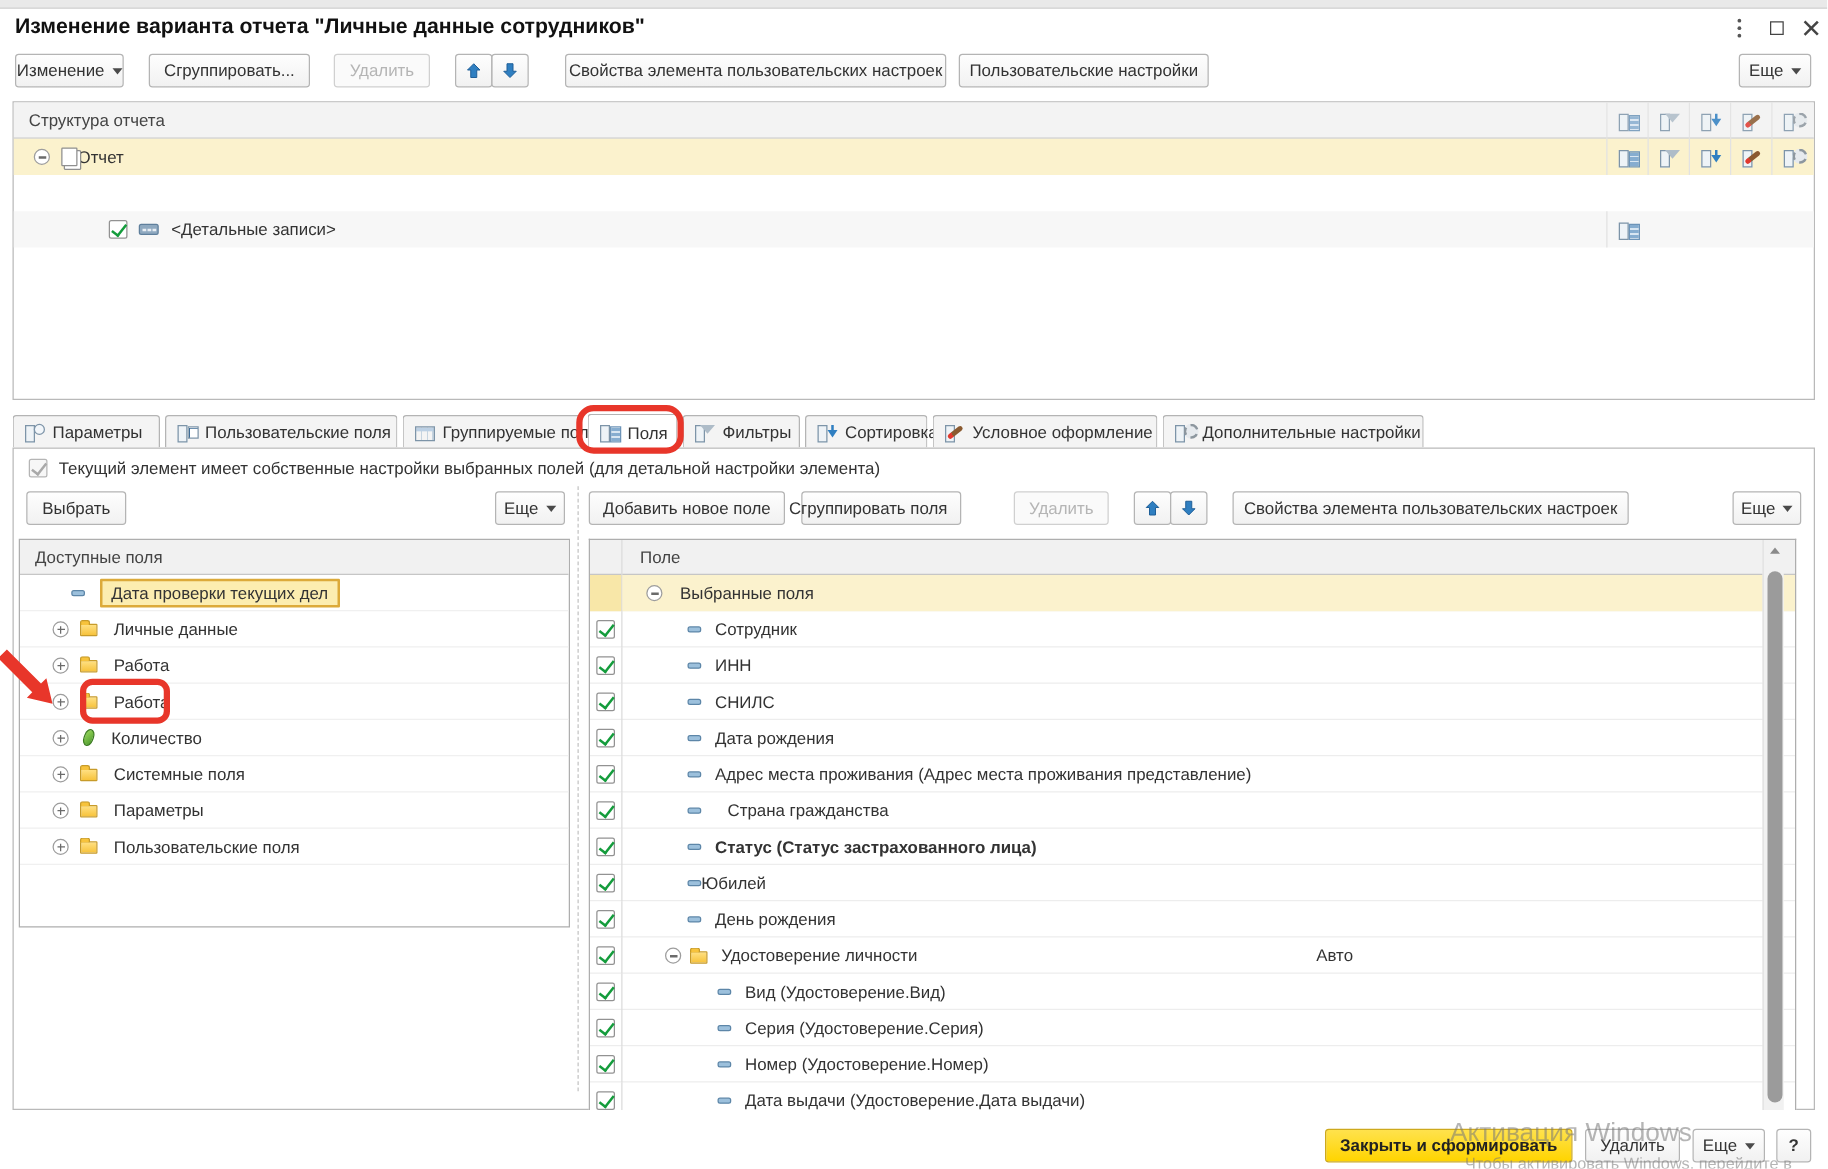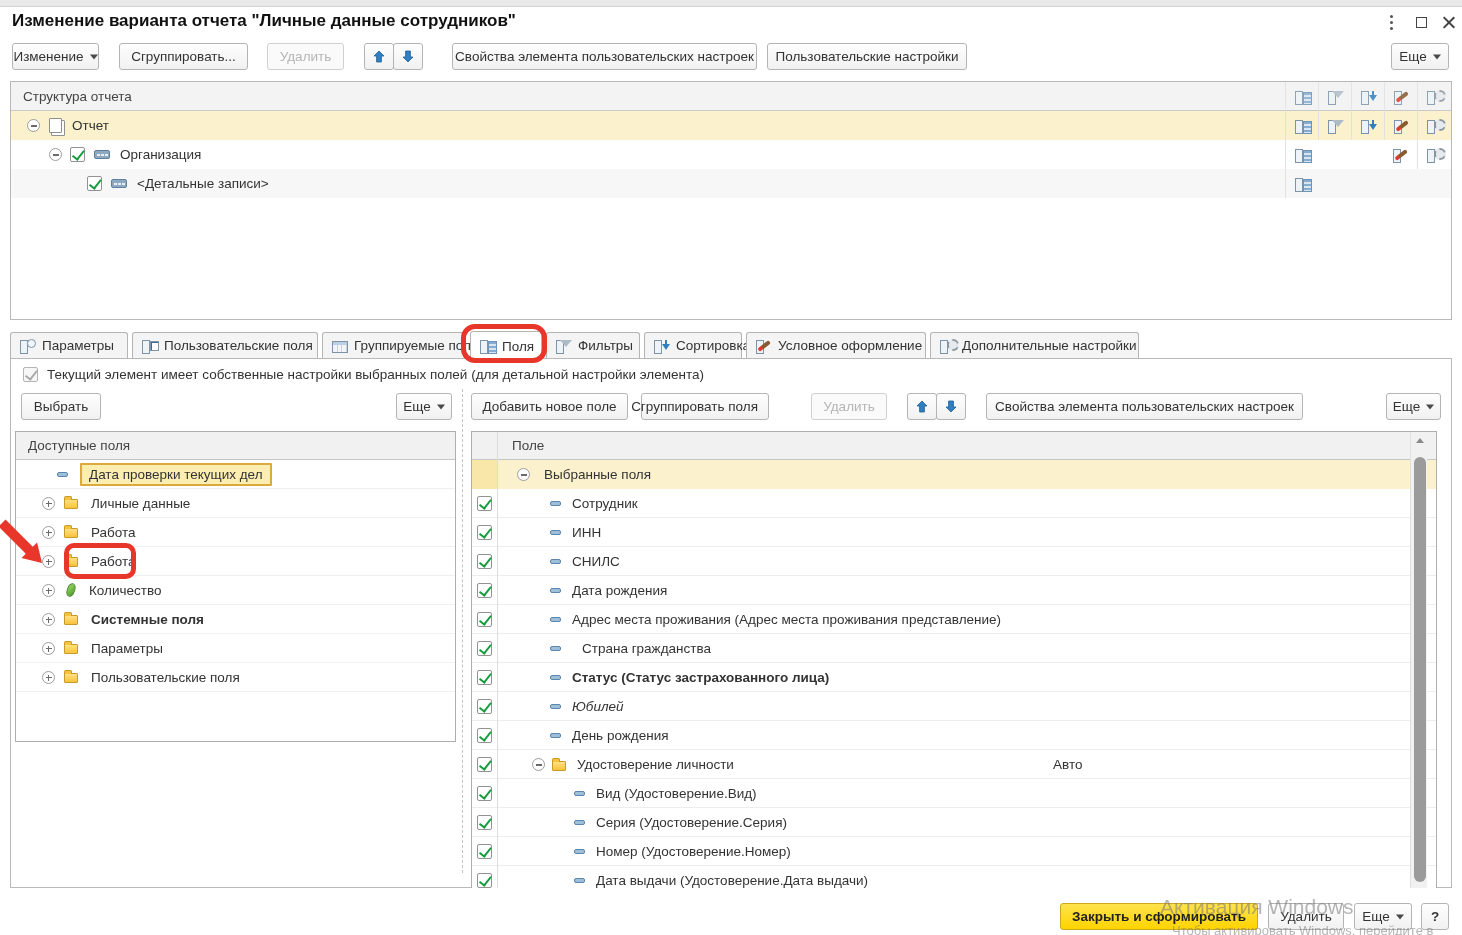--- a/index.html
+++ b/index.html
@@ -161,55 +161,40 @@
           <span class="ic ic-brush"></span>
         </div>
       <div class="icell" style="left:1406px;opacity:.85;">
           <span class="ic ic-gear"></span>
         </div>
     </div>
 
     <div class="srow ylw" style="top:29px;">
       <span class="exp" style="margin-left:16px;"></span>
       <span class="ic-report" style="margin-left:9px;"></span>
-      <span class="lbl" style="margin-left:10px;">Отчет</span>
+      <span class="lbl" style="margin-left:0;">Отчет</span>
       <div class="icell" style="left:1274px;">
           <span class="ic ic-fields"></span>
         </div>
       <div class="icell" style="left:1307px;">
           <span class="ic ic-funnel"></span>
         </div>
       <div class="icell" style="left:1340px;">
           <span class="ic ic-sort">
             <i class="stem"></i>
           </span>
         </div>
       <div class="icell" style="left:1373px;">
           <span class="ic ic-brush"></span>
         </div>
       <div class="icell" style="left:1406px;">
           <span class="ic ic-gear"></span>
         </div>
     </div>
 
-    <div class="srow" style="top:58px;">
-      <span class="exp" style="margin-left:38px;"></span>
-      <span class="cbg" style="margin-left:8px;"></span>
-      <span class="ic-group" style="margin-left:9px;"></span>
-      <span class="lbl" style="margin-left:10px;">Организация</span>
-      <div class="icell" style="left:1274px;">
-          <span class="ic ic-fields"></span>
-        </div>
-      <div class="icell" style="left:1373px;border-left:none;">
-          <span class="ic ic-brush"></span>
-        </div>
-      <div class="icell" style="left:1406px;">
-          <span class="ic ic-gear"></span>
-        </div>
-    </div>
 
     <div class="srow" style="top:87px;background:#f7f7f7;">
       <span class="cbg" style="margin-left:76px;"></span>
       <span class="ic-group" style="margin-left:9px;"></span>
       <span class="lbl" style="margin-left:10px;">&lt;Детальные записи&gt;</span>
       <div class="icell" style="left:1274px;">
           <span class="ic ic-fields"></span>
         </div>
     </div>
   </div>
@@ -316,21 +301,21 @@
         <span class="lbl" style="margin-left:13px;">Работа</span>
       </div>
       <div class="litem" style="top:144px;">
         <span class="exp plus" style="margin-left:26px;"></span>
         <span class="ic-qty" style="margin-left:12px;"></span>
         <span class="lbl" style="margin-left:14px;">Количество</span>
       </div>
       <div class="litem" style="top:173px;">
         <span class="exp plus" style="margin-left:26px;"></span>
         <span class="ic-folder" style="margin-left:9px;"></span>
-        <span class="lbl" style="margin-left:13px;font-weight:bold;">Системные поля</span>
+        <span class="lbl" style="margin-left:13px;">Системные поля</span>
       </div>
       <div class="litem" style="top:202px;">
         <span class="exp plus" style="margin-left:26px;"></span>
         <span class="ic-folder" style="margin-left:9px;"></span>
         <span class="lbl" style="margin-left:13px;">Параметры</span>
       </div>
       <div class="litem" style="top:231px;">
         <span class="exp plus" style="margin-left:26px;"></span>
         <span class="ic-folder" style="margin-left:9px;"></span>
         <span class="lbl" style="margin-left:13px;">Пользовательские поля</span>
@@ -413,21 +398,21 @@
             <span class="ic-dash" style="margin-left:52px;"></span>
           <span class="lbl" style="margin-left:11px;font-weight:bold;">Статус (Статус застрахованного лица)</span>
           </div>
       </div>
       <div class="trow" style="top:260px;">
         <div class="cbcell">
             <span class="cbg"></span>
           </div>
         <div class="tcontent">
             <span class="ic-dash" style="margin-left:52px;"></span>
-          <span class="lbl" style="margin-left:11px;font-style:italic;">Юбилей</span>
+          <span class="lbl" style="">Юбилей</span>
           </div>
       </div>
       <div class="trow" style="top:289px;">
         <div class="cbcell">
             <span class="cbg"></span>
           </div>
         <div class="tcontent">
             <span class="ic-dash" style="margin-left:52px;"></span>
           <span class="lbl" style="margin-left:11px;">День рождения</span>
           </div>

